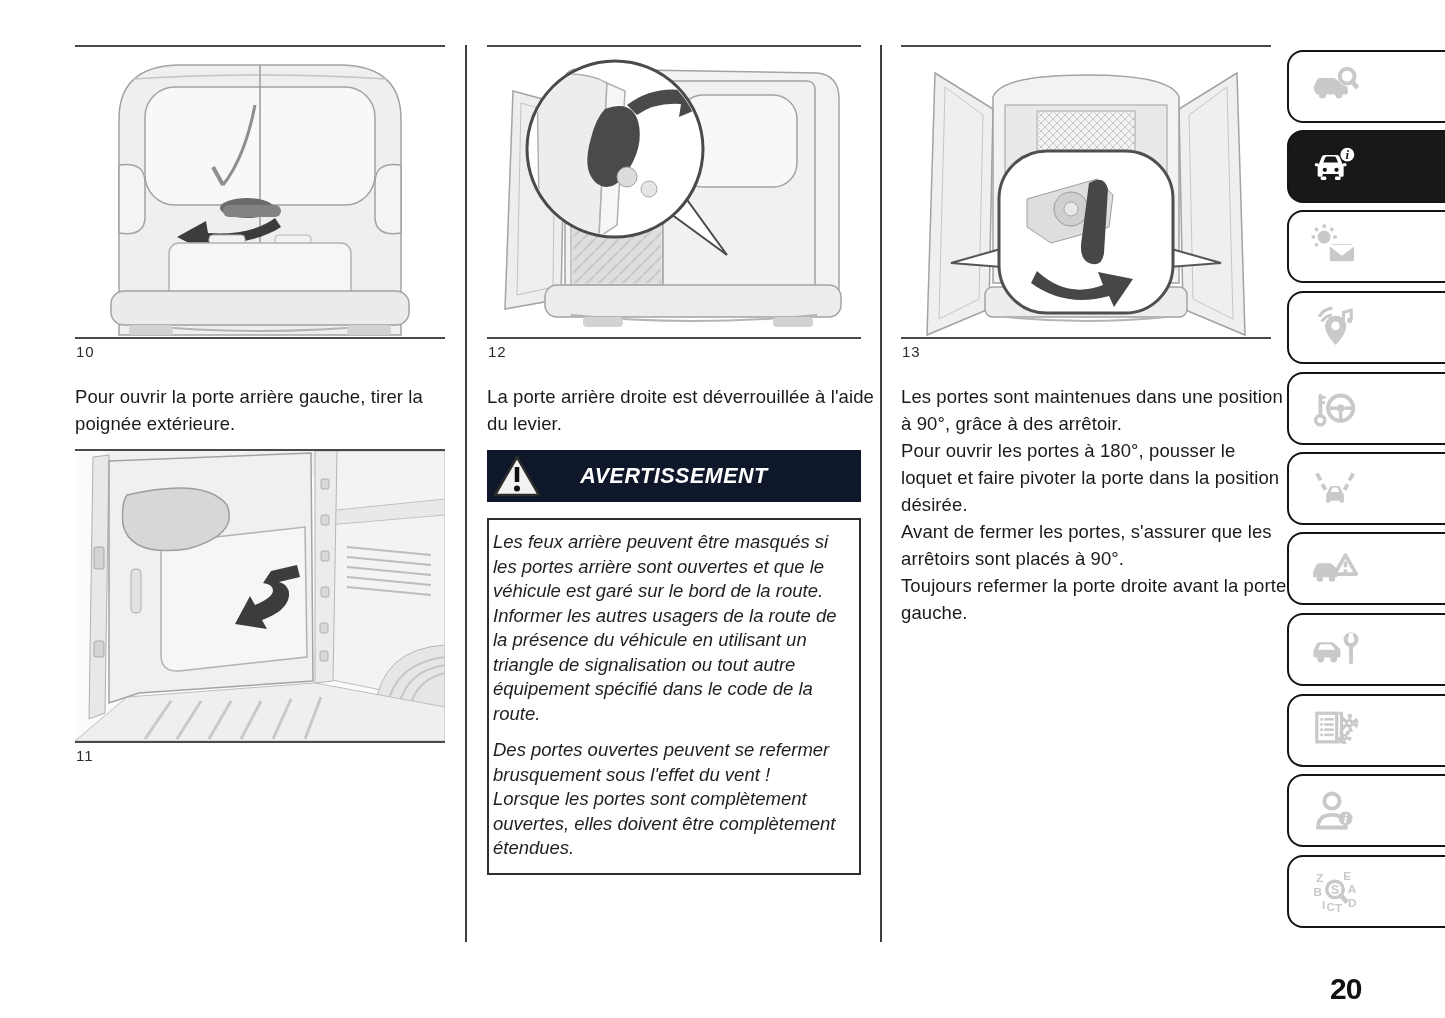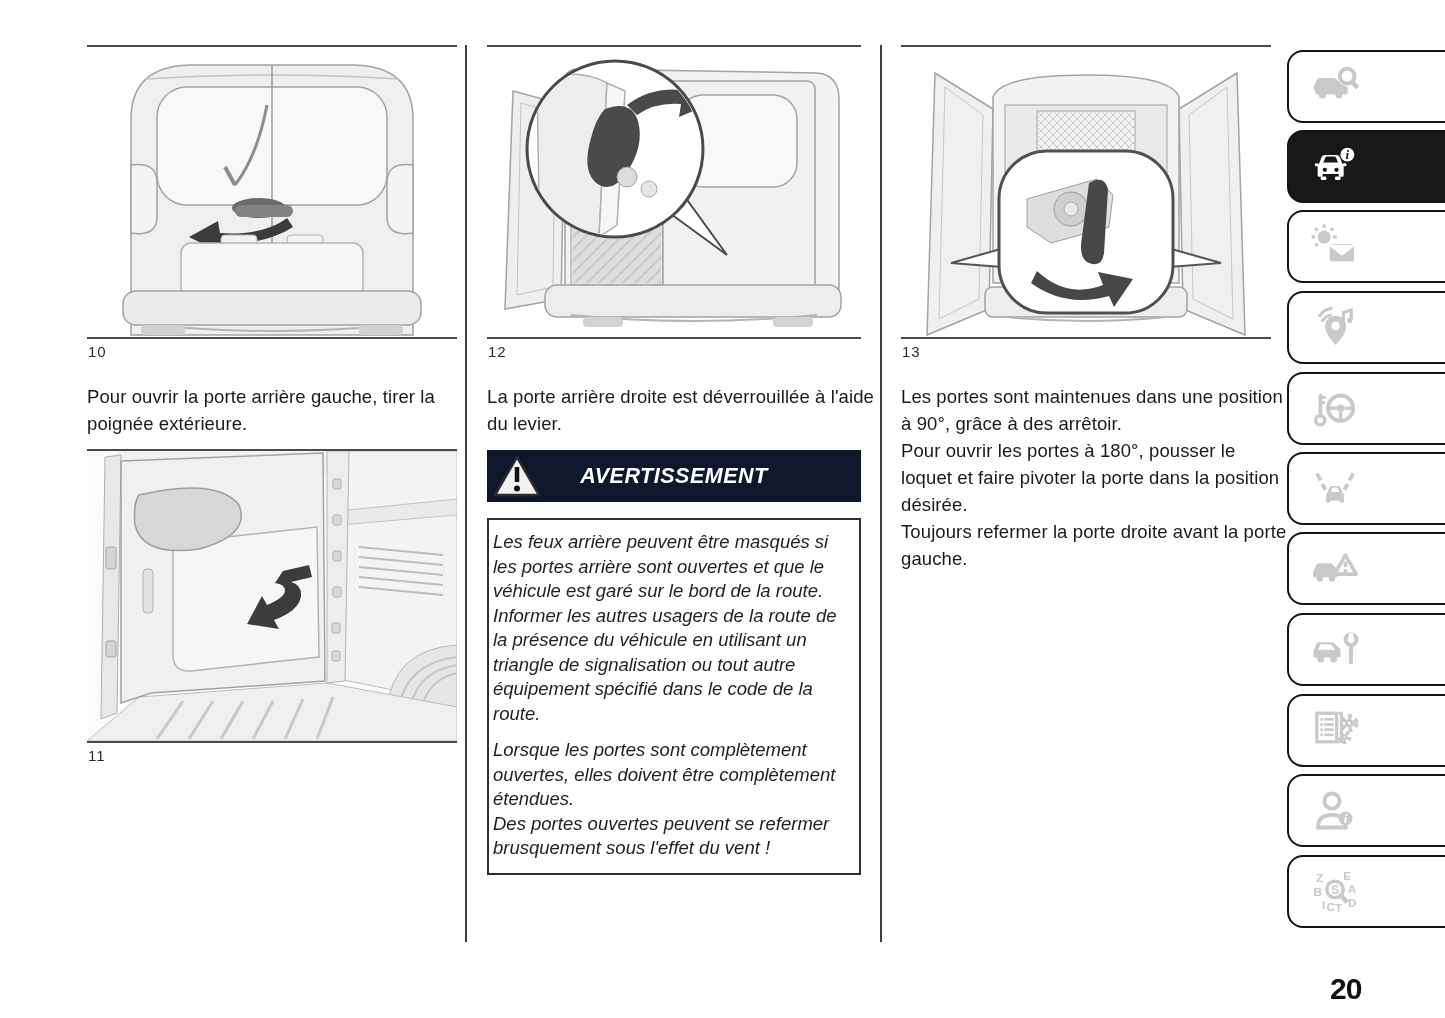--- a/index.html
+++ b/index.html
@@ -2,21 +2,21 @@
 <html><head>
 <meta charset="utf-8">
 <style>
   html,body { margin:0; padding:0; }
   body {
     width:1445px; height:1018px; position:relative; overflow:hidden;
     background:#ffffff; color:#1a1a1a;
     font-family:"Liberation Sans", sans-serif;
   }
   .col { position:absolute; top:45px; }
-  #col1 { left:87px;  width:370px; }
+  #col1 { left:75px;  width:370px; }
   #col2 { left:487px; width:374px; }
   #col3 { left:901px; width:370px; }
   .vrule { position:absolute; top:45px; height:897px; width:2px; background:#3f3f3f; }
   #vrule1 { left:465px; } #vrule2 { left:880px; }
 
   .figblock { border-top:2px solid #4a4a4a; border-bottom:2px solid #4a4a4a; line-height:0; }
   .figblock svg { width:100%; height:290px; display:block; background:#fff; }
   .fig-num { font-size:15px; color:#2b2b2b; letter-spacing:1px; margin:3px 0 0 1px; height:19px; line-height:19px; }
 
   .body-text { font-size:18.5px; line-height:27px; margin:22px -16px 12px 0; letter-spacing:0.1px; }
@@ -182,22 +182,22 @@
         <polygon points="25,3 47,41 3,41" fill="#f2f2f2" stroke="#2b2b2b" stroke-width="2.5" stroke-linejoin="round"></polygon>
         <line x1="25" y1="13" x2="25" y2="28" stroke="#111" stroke-width="4.5"></line>
         <circle cx="25" cy="34.5" r="3" fill="#111"></circle>
       </svg>
       <span class="warn-title">AVERTISSEMENT</span>
     </div>
 
     <div class="warn-box">
       <p>Les feux arrière peuvent être masqués si les portes arrière sont ouvertes et que le véhicule est garé sur le bord de la route. Informer les autres usagers de la route de la présence du véhicule en utilisant un triangle de signalisation ou tout autre équipement spécifié dans le code de la route.</p>
       <p>
+        <span class="sline">Des portes ouvertes peuvent se refermer brusquement sous l'effet du vent !</span>
         <span class="sline">Lorsque les portes sont complètement ouvertes, elles doivent être complètement étendues.</span>
-        <span class="sline">Des portes ouvertes peuvent se refermer brusquement sous l'effet du vent !</span>
       </p>
     </div>
   </section>
 
   <div class="vrule" id="vrule2"></div>
 
   <section class="col" id="col3">
     <figure class="figblock" style="margin:0">
       <svg viewBox="0 0 370 290">
         <defs>
@@ -228,20 +228,21 @@
         <circle cx="170" cy="162" r="7" fill="#e8e8e8" stroke="#a8a8a8"></circle>
         <path d="M188,136 q15,-9 19,6 l-4,64 q-2,15 -15,10 q-11,-5 -7,-26 z" fill="#474747"></path>
         <path d="M136,224 q30,28 66,14 l-5,-13 35,7 -19,28 -5,-11 q-44,12 -78,-13 z" fill="#474747"></path>
       </svg>
     </figure>
     <div class="fig-num">13</div>
 
     <p class="body-text">
       <span class="sline">Les portes sont maintenues dans une position à 90°, grâce à des arrêtoir.</span>
       <span class="sline">Pour ouvrir les portes à 180°, pousser le loquet et faire pivoter la porte dans la position désirée.</span>
+      <span class="sline">Avant de fermer les portes, s'assurer que les arrêtoirs sont placés à 90°.</span>
       <span class="sline">Toujours refermer la porte droite avant la porte gauche.</span>
     </p>
   </section>
 
   <nav>
 
     <div class="tab" style="top:50px">
       <svg viewBox="0 0 24 24">
         <path d="M2,12.4 l1.5,-3.4 q0.5,-1.1 1.7,-1.1 h5.9 q1.1,0 1.9,0.8 l2.3,2.3 1.6,0.5 q1,0.3 1,1.3 v1.9 q0,0.8 -0.8,0.8 h-13.3 q-0.8,0 -0.8,-0.8 z" fill="currentColor"></path>
         <circle cx="6.2" cy="15.6" r="1.7" fill="currentColor"></circle>

